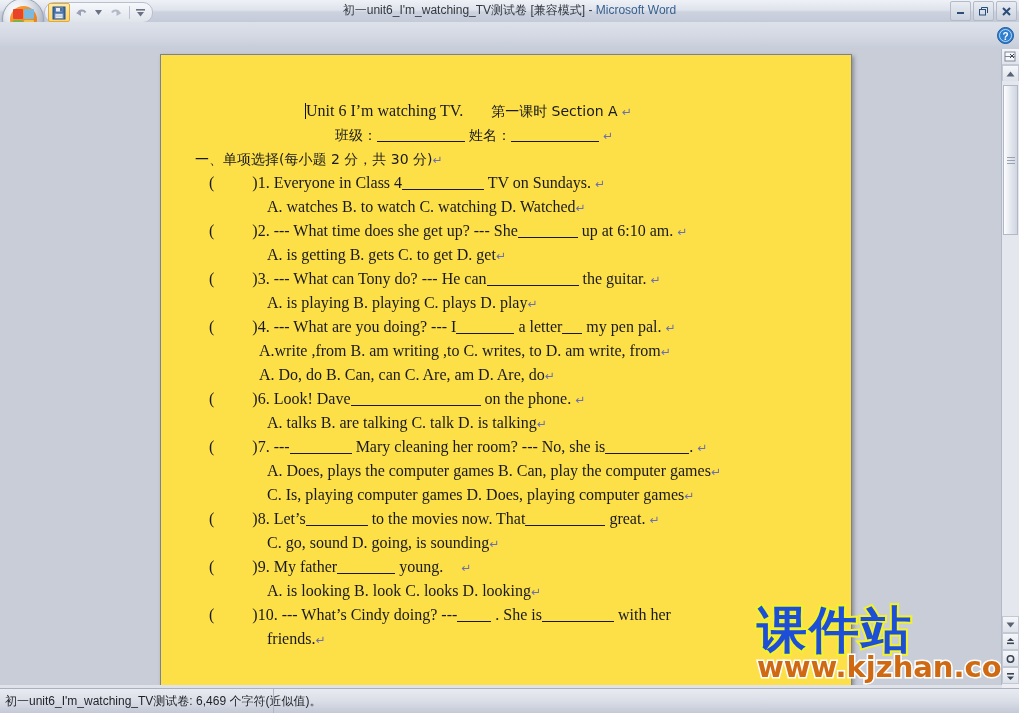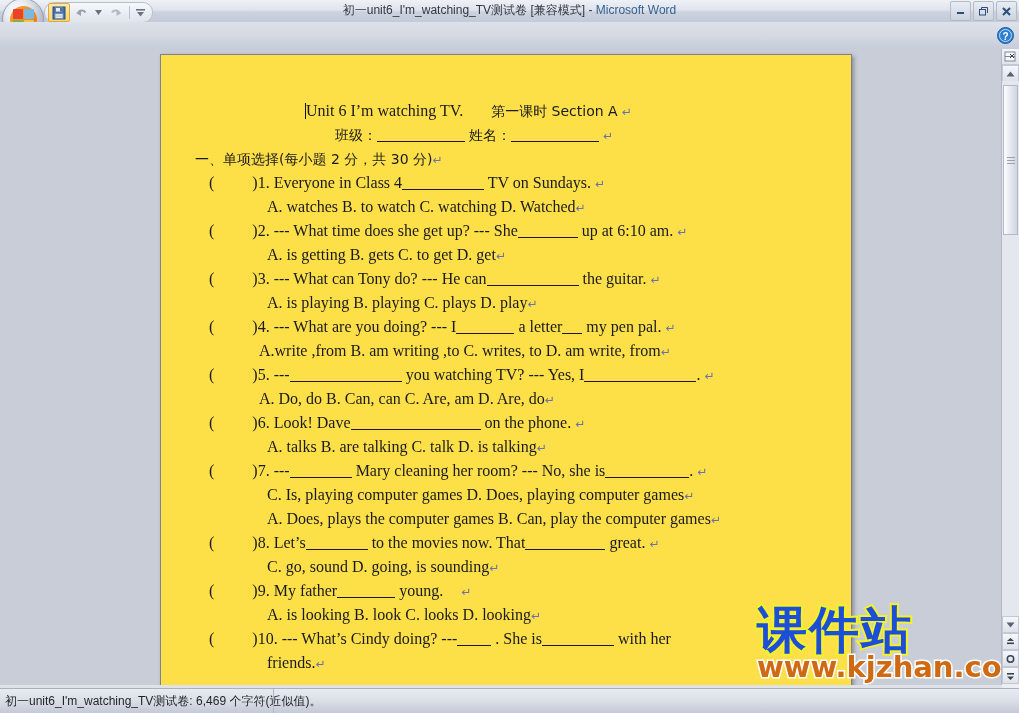--- a/index.html
+++ b/index.html
@@ -283,26 +283,20 @@
         <span>(</span><span class="gap" style="width:38px"></span><span>)</span><span>4.</span>
         <span>--- What are you doing?          --- I</span><span class="u" style="width:58px"></span>
         <span>a letter</span><span class="u" style="width:20px"></span>
         <span>my pen pal.</span>
         <span class="pilcrow">↵</span>
       </div>
       <div class="line l-ind-opt2">
         <span>A.write ,from    B. am writing ,to    C. writes, to   D. am write, from</span><span class="pilcrow">↵</span>
       </div>
 
-      <div class="line l-q">
-        <span>(</span><span class="gap" style="width:38px"></span><span>)</span><span>5.</span>
-        <span>---</span><span class="u" style="width:112px"></span>
-        <span>you watching TV?    --- Yes, I</span><span class="u" style="width:112px"></span><span>.</span>
-        <span class="pilcrow">↵</span>
-      </div>
       <div class="line l-ind-opt2">
         <span>A. Do, do    B. Can, can    C. Are, am    D. Are, do</span><span class="pilcrow">↵</span>
       </div>
 
       <div class="line l-q">
         <span>(</span><span class="gap" style="width:38px"></span><span>)</span><span>6.</span>
         <span>Look! Dave</span><span class="u" style="width:130px"></span>
         <span>on the phone.</span>
         <span class="pilcrow">↵</span>
       </div>
@@ -310,24 +304,24 @@
         <span>A. talks   B. are talking   C. talk     D. is talking</span><span class="pilcrow">↵</span>
       </div>
 
       <div class="line l-q">
         <span>(</span><span class="gap" style="width:38px"></span><span>)</span><span>7.</span>
         <span>---</span><span class="u" style="width:62px"></span>
         <span>Mary cleaning her room?  --- No, she is</span><span class="u" style="width:84px"></span><span>.</span>
         <span class="pilcrow">↵</span>
       </div>
       <div class="line l-ind-opt">
+        <span>A. Does, plays the computer games   B. Can, play the computer games</span><span class="pilcrow">↵</span>
+      </div>
+      <div class="line l-ind-opt">
         <span>C. Is, playing    computer games     D. Does, playing computer games</span><span class="pilcrow">↵</span>
-      </div>
-      <div class="line l-ind-opt">
-        <span>A. Does, plays the computer games   B. Can, play the computer games</span><span class="pilcrow">↵</span>
       </div>
 
       <div class="line l-q">
         <span>(</span><span class="gap" style="width:38px"></span><span>)</span><span>8.</span>
         <span>Let’s</span><span class="u" style="width:62px"></span>
         <span>to the movies now.    That</span><span class="u" style="width:80px"></span>
         <span>great.</span>
         <span class="pilcrow">↵</span>
       </div>
       <div class="line l-ind-opt">

